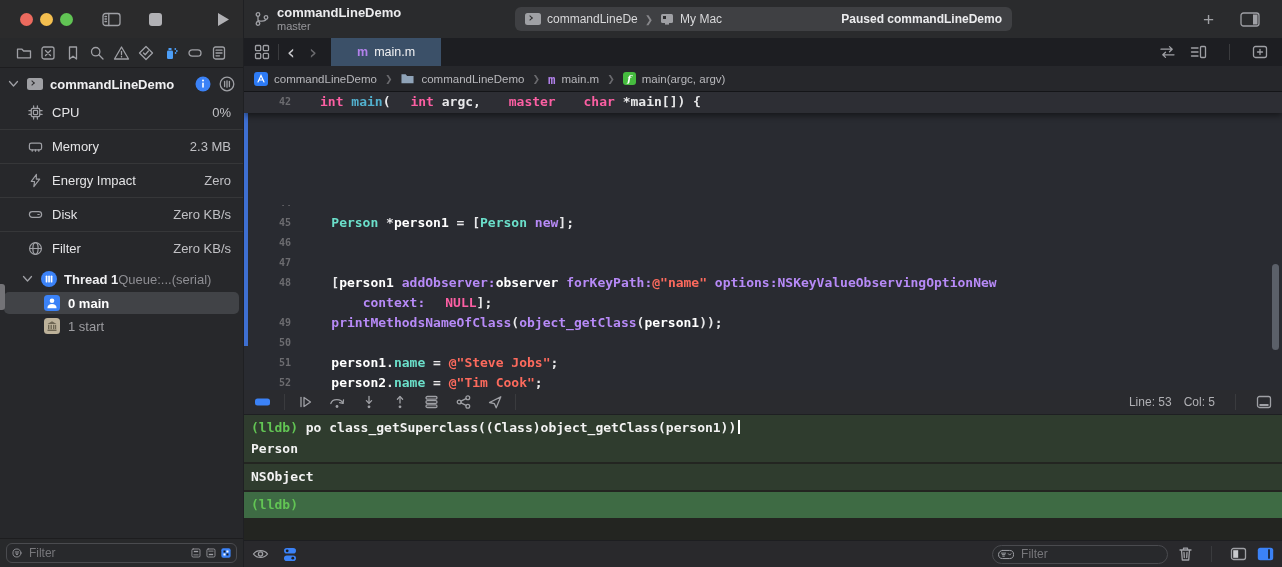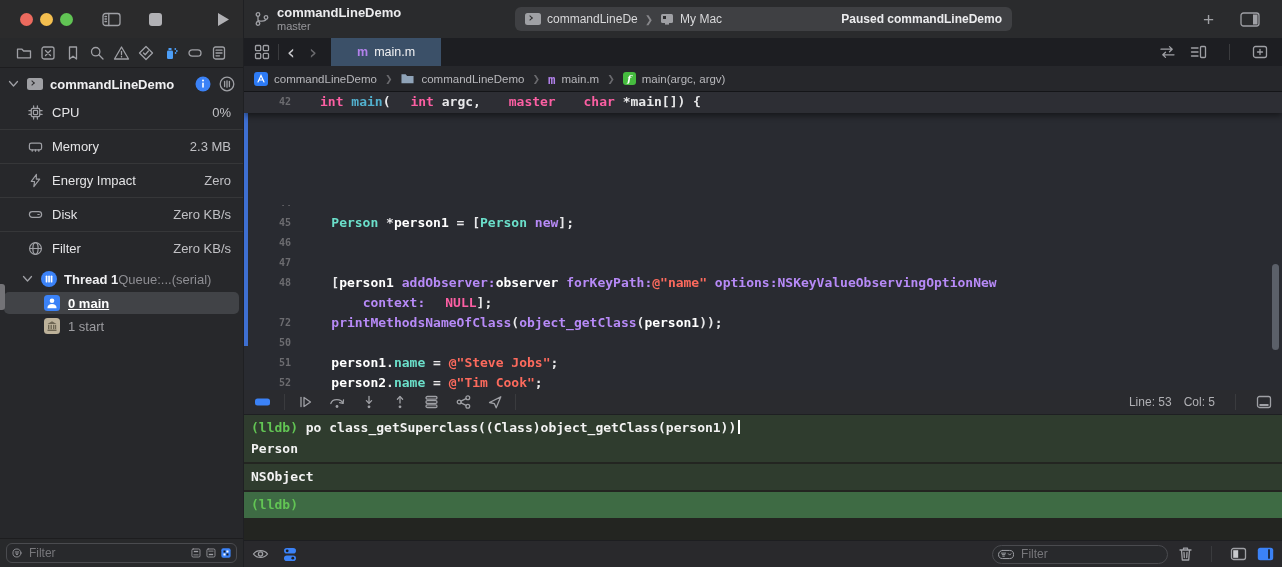--- a/index.html
+++ b/index.html
@@ -35,21 +35,21 @@
   .gauge-row{height:33px;display:flex;align-items:center;padding:0 12px 0 28px;}
   .gauge-row + .gauge-row{border-top:1px solid #363739;}
   .gauge-label{color:#e4e4e6;font-size:13px;margin-left:9px;}
   .gauge-value{margin-left:auto;color:#c0c0c4;font-size:13px;}
   .thread-row{height:24px;display:flex;align-items:center;padding:0 8px;margin-top:2px;}
   .thread-title{color:#f0f0f2;font-size:13px;font-weight:bold;margin-left:7px;}
   .thread-queue{color:#8e8e93;font-size:13px;margin-left:0;}
   .frame-row{height:22px;display:flex;align-items:center;margin:1px 4px;border-radius:5px;padding:0 0 0 40px;}
   .frame-row.sel{background:#414347;}
   .frame-label{font-size:13px;margin-left:8px;color:#9d9da1;}
-  .frame-row.sel .frame-label{color:#fff;font-weight:600;text-decoration:underline;}
+  .frame-row.sel .frame-label{color:#fff;font-weight:600;}
   .edge-handle{left:0px;top:284px;width:5px;height:26px;background:#737377;border-radius:0 3px 3px 0;}
 
   .filter-bar{display:flex;align-items:center;box-sizing:border-box;}
   .filter-field{display:flex;align-items:center;border:1px solid #4a4b4f;border-radius:6px;height:20px;padding:0 5px;gap:5px;background:#28292c;box-sizing:border-box;}
   .filter-field input{background:transparent;border:none;outline:none;color:#a3a3a3;font-size:12px;width:100%;font-family:inherit;}
   .filter-field input::placeholder{color:#77777b;}
   .sb-filter{left:0;top:538px;width:243px;height:29px;background:#28292b;border-top:1px solid #1d1d1f;padding:0 6px;}
   .sb-filter .filter-field{flex:1;}
 
   
@@ -488,21 +488,21 @@
           </div>
           <div class="cl">
             <span class="gut"><span style="position:relative;z-index:2">48</span></span>
             <span class="codeline">    <span class="tkp">[</span><span class="tkb">person1</span><span class="tkp"> </span><span class="tkm">addObserver:</span><span class="tkb">observer</span><span class="tkp"> </span><span class="tkm">forKeyPath:</span><span class="tks">@"name"</span><span class="tkp"> </span><span class="tkm">options:</span><span class="tkm">NSKeyValueObservingOptionNew</span></span>
           </div>
           <div class="cl">
             <span class="gut"><span style="position:relative;z-index:2"></span></span>
             <span class="codeline">        <span class="tkm">context:</span><span class="tkk">NULL</span><span class="tkp">];</span></span>
           </div>
           <div class="cl">
-            <span class="gut"><span style="position:relative;z-index:2">72</span></span>
+            <span class="gut"><span style="position:relative;z-index:2">49</span></span>
             <span class="codeline">    <span class="tkm">printMethodsNameOfClass</span><span class="tkp">(</span><span class="tkm">object_getClass</span><span class="tkp">(</span><span class="tkb">person1</span><span class="tkp">));</span></span>
           </div>
           <div class="cl">
             <span class="gut"><span style="position:relative;z-index:2">50</span></span>
             <span class="codeline">    </span>
           </div>
           <div class="cl">
             <span class="gut"><span style="position:relative;z-index:2">51</span></span>
             <span class="codeline">    <span class="tkb">person1</span><span class="tkp">.</span><span class="tkt">name</span><span class="tkp"> = </span><span class="tks">@"Steve Jobs"</span><span class="tkp">;</span></span>
           </div>

